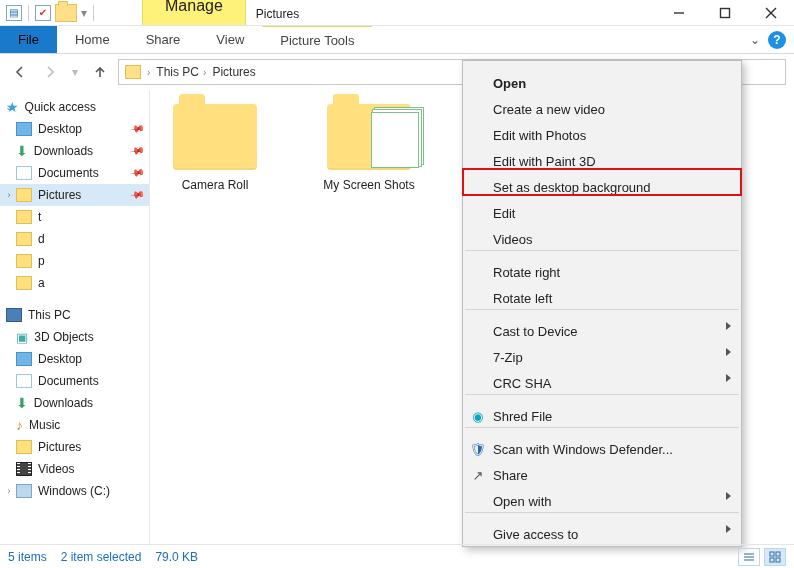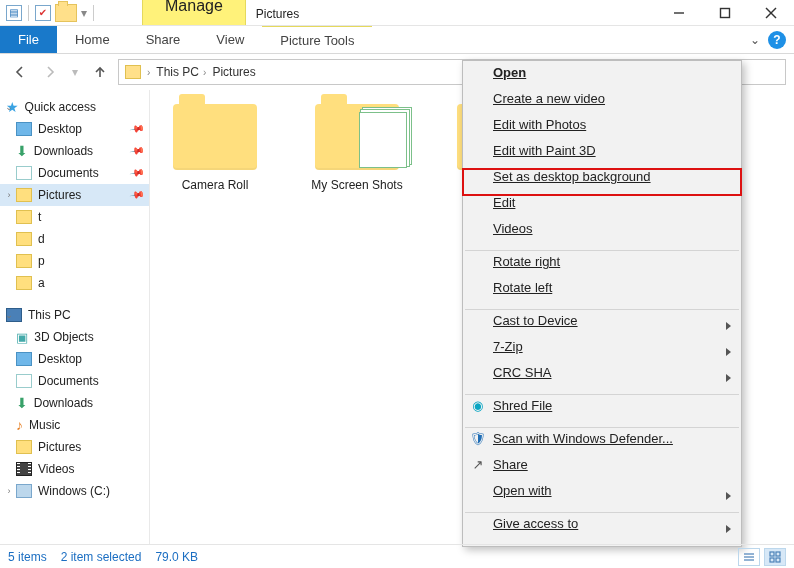--- a/index.html
+++ b/index.html
@@ -14,21 +14,21 @@
   .qat .fold::before { content:""; position:absolute; top:-4px; left:2px; width:8px; height:4px; background:#ffe08a; border:1px solid #e5c35c; border-bottom:none;}
   .tabset { display:flex; align-items:flex-end; margin-left:40px; }
   .ctx { background:#fff27a; padding:10px 22px; font-size:16px; border:1px solid #e5d95c; border-bottom:none;}
   .wtitle { padding:4px 10px; font-size:12px; }
   .spacer { flex:1; }
   .winbtns { display:flex; }
   .winbtn { width:46px; display:flex; align-items:center; justify-content:center; font-size:14px; }
   .winbtn svg { width:12px; height:12px; stroke:#333; fill:none; stroke-width:1.4;}
   
   .ribbon { height:28px; display:flex; align-items:stretch; border-bottom:1px solid #d9d9d9;}
-  .filetab { background:#1979ca; color:#ffffff; padding:6px 18px; font-size:13px;}
+  .filetab { background:#1979ca; color:#000000; padding:6px 18px; font-size:13px;}
   .rtab { padding:6px 18px; font-size:13px; color:#444;}
   .rtab.ctx2 { border-top:1px solid #e5d95c;}
   .ribend { flex:1; display:flex; align-items:center; justify-content:flex-end; padding-right:8px; gap:8px;}
   .chev { font-size:12px; color:#555;}
   .help { width:18px; height:18px; border-radius:50%; background:#1e90e6; color:#fff; display:flex; align-items:center; justify-content:center; font-size:12px; font-weight:bold;}
   
   .addr { height:36px; display:flex; align-items:center; padding:0 8px; gap:6px;}
   .navbtn { width:24px; height:24px; display:flex; align-items:center; justify-content:center; color:#555;}
   .navbtn.disabled{ color:#bbb;}
   .navbtn svg{ width:14px;height:14px; stroke:currentColor; fill:none; stroke-width:1.6;}
@@ -60,21 +60,21 @@
   
   .content { flex:1; position:relative; padding:14px 10px; display:flex; gap:60px; align-items:flex-start;}
   .fileitem { width:110px; text-align:center; font-size:12px;}
   .bigfolder { width:84px; height:66px; background:#ffdf7e; border-radius:4px; position:relative; margin:0 auto 8px; box-shadow:inset 0 -2px 0 rgba(0,0,0,.04);}
   .bigfolder::before{content:"";position:absolute;top:-10px;left:6px;width:26px;height:12px;background:#ffdf7e;border-radius:3px 3px 0 0;}
   .bigfolder.shots::after{content:"";position:absolute;right:-8px;top:8px;width:46px;height:54px;background:#fff;border:1px solid #7cc08a;box-shadow:2px -2px 0 #fff,2px -2px 0 1px #7cc08a,4px -4px 0 #fff,4px -4px 0 1px #7cc08a;}
   .thumb { width:84px; height:66px; margin:0 auto 8px; background:linear-gradient(90deg,#2b1a08 10%,#d79a3c 30%,#1a0f05 55%,#caa24a 70%,#120b04 100%); border:1px solid #b8d4ef;}
   .fileitem.sel { background:#d7e8f7; padding:4px 2px;}
   
   .ctxmenu { position:absolute; left:462px; top:60px; width:280px; background:#f2f2f2; border:1px solid #bdbdbd; box-shadow:3px 3px 8px rgba(0,0,0,.25); font-size:13px; padding:4px 0;}
-  .ctxmenu .mi { height:26px; display:flex; align-items:flex-start; padding:0 28px 0 30px; position:relative; color:#222;text-decoration:underline;}
+  .ctxmenu .mi { height:26px; display:flex; align-items:flex-end; padding:0 28px 0 30px; position:relative; color:#222;}
   .ctxmenu .mi.bold { font-weight:600;}
   .ctxmenu .sep2 { height:1px; background:#d4d4d4; margin:3px 2px;}
   .ctxmenu .sub::after { content:""; position:absolute; right:10px; top:50%; width:0;height:0;border-top:4px solid transparent;border-bottom:4px solid transparent;border-left:5px solid #555; transform:translateY(-50%);}
   .ctxmenu .hl { outline:2px solid #d11; outline-offset:-1px; z-index:2;}
   .ctxmenu .micon { position:absolute; left:6px; width:18px; text-align:center; font-size:13px;}
   .micon.shred{ color:#0aa5c2;}
   .micon.def{ color:#1f6db5;}
   .micon.share{ color:#555;}
   
   .status { position:absolute; bottom:0; left:0; right:0; height:24px; border-top:1px solid #e5e5e5; display:flex; align-items:center; padding:0 8px; font-size:12px; color:#1b6ec2; gap:14px;}
@@ -246,21 +246,21 @@
         </div>
         <div class="tree-item">
           <span class="exp">›</span>
           <span class="ticon ic-drive"></span>
           <span>Windows (C:)</span>
         </div>
       </div>
   </div>
 
   <div class="content">
-    <div id="files-row" style="display:flex; gap:32px;">
+    <div id="files-row" style="display:flex; gap:44px;">
         <div class="fileitem">
           <div class="bigfolder"></div>
           <div>Camera Roll</div>
         </div>
         <div class="fileitem">
           <div class="bigfolder shots"></div>
           <div>My Screen Shots</div>
         </div>
         <div class="fileitem">
           <div class="bigfolder"></div>

